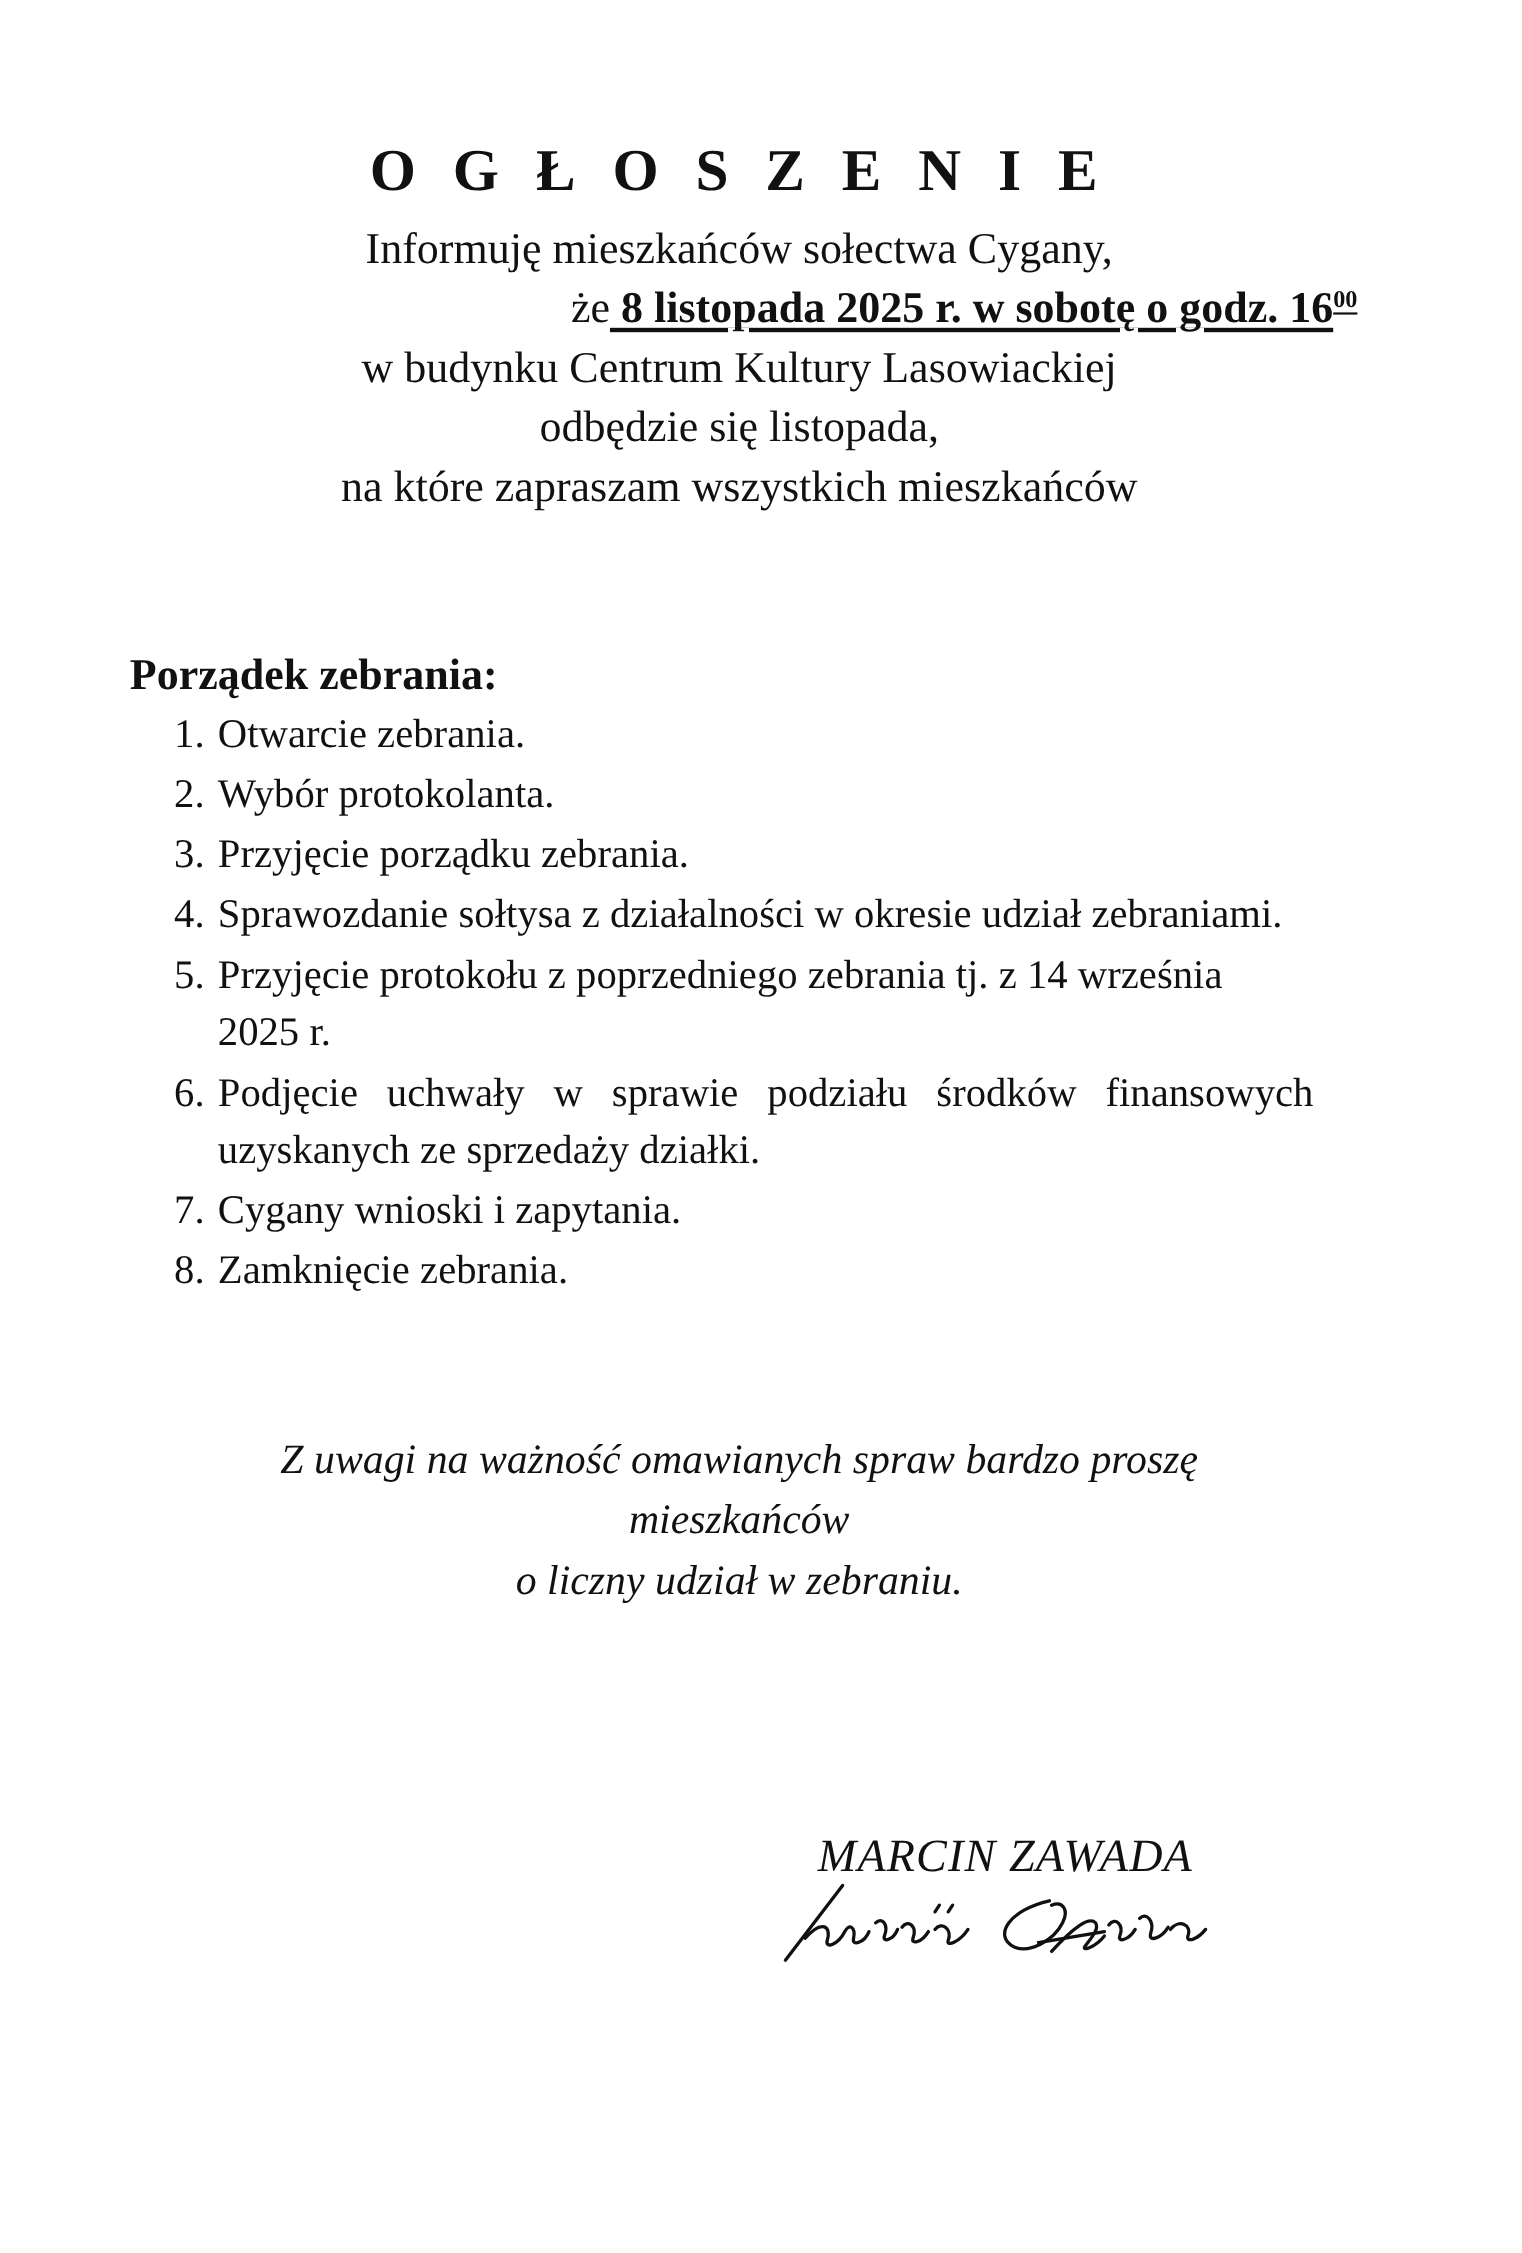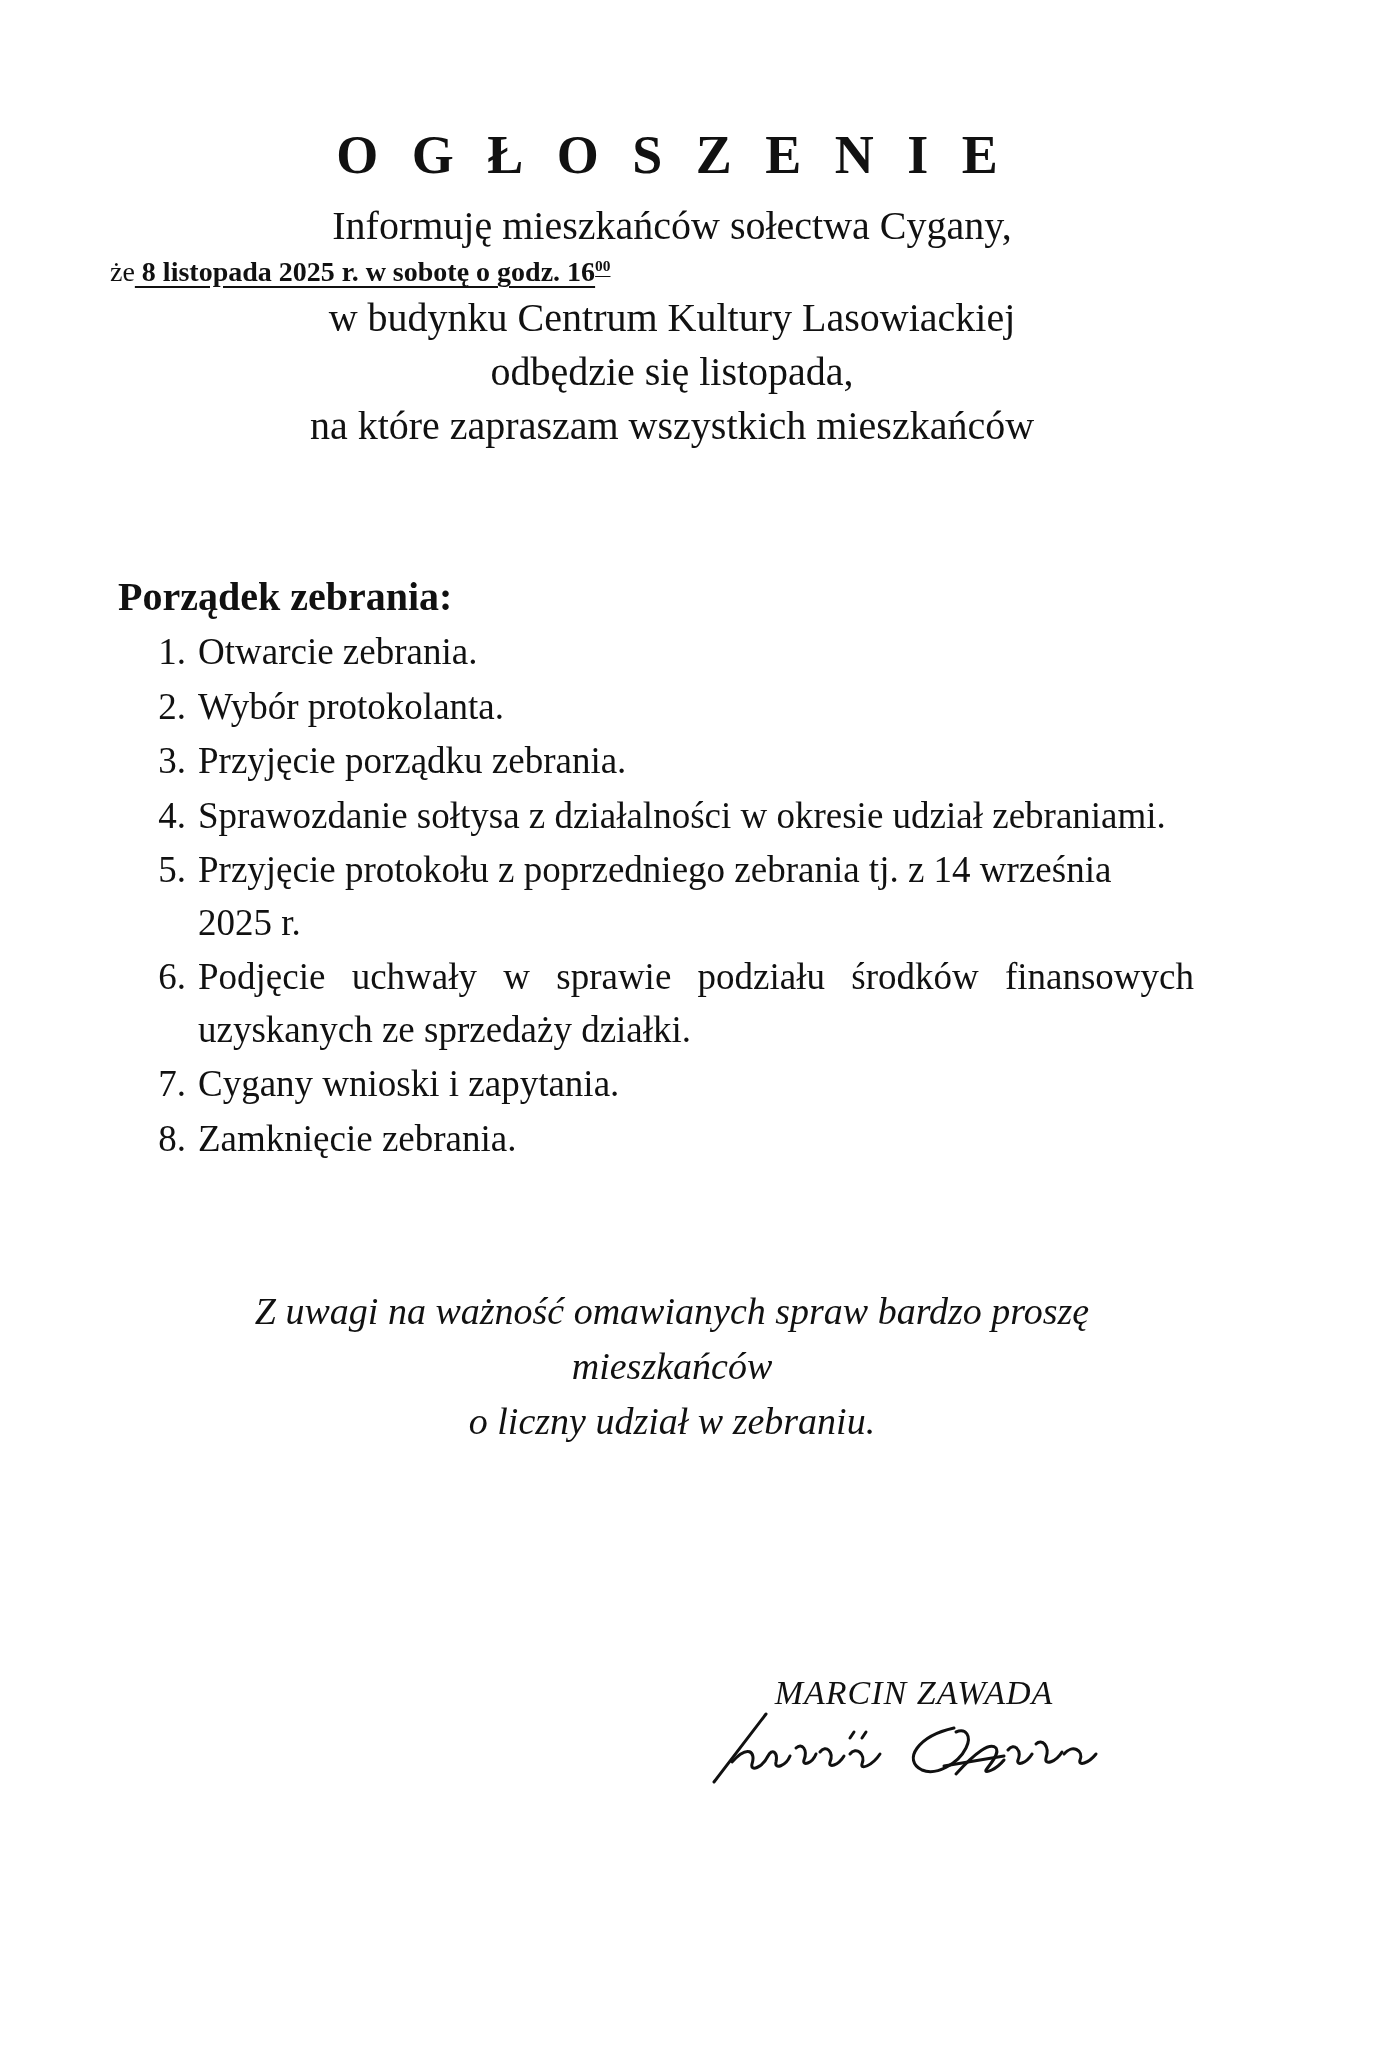--- a/index.html
+++ b/index.html
@@ -34,22 +34,22 @@
     line-height: 1.1;
   }
 
   .intro {
     text-align: center;
     font-size: 40px;
     line-height: 1.35;
   }
 
   .intro-line2 {
-    text-align: left;
-    font-size: 28px;
+    text-align: right;
+    font-size: 40px;
     line-height: 1.35;
     white-space: nowrap;
   }
   .intro-line2 .bold-underline {
     font-weight: bold;
     text-decoration: underline;
     text-underline-offset: 5px;
   }
   .sup {
     font-size: 0.55em;
@@ -112,21 +112,21 @@
     bottom: 260px;
     width: 640px;
     text-align: center;
   }
   .sign-office {
     font-size: 36px;
     letter-spacing: 1px;
   }
   .sign-name {
     margin-top: 56px;
-    font-size: 34px;
+    font-size: 42px;
     font-style: italic;
     letter-spacing: 1px;
   }
   .signature-svg {
     display: block;
     margin: -4px auto 0 auto;
   }
 </style>
 </head>
 <body>

